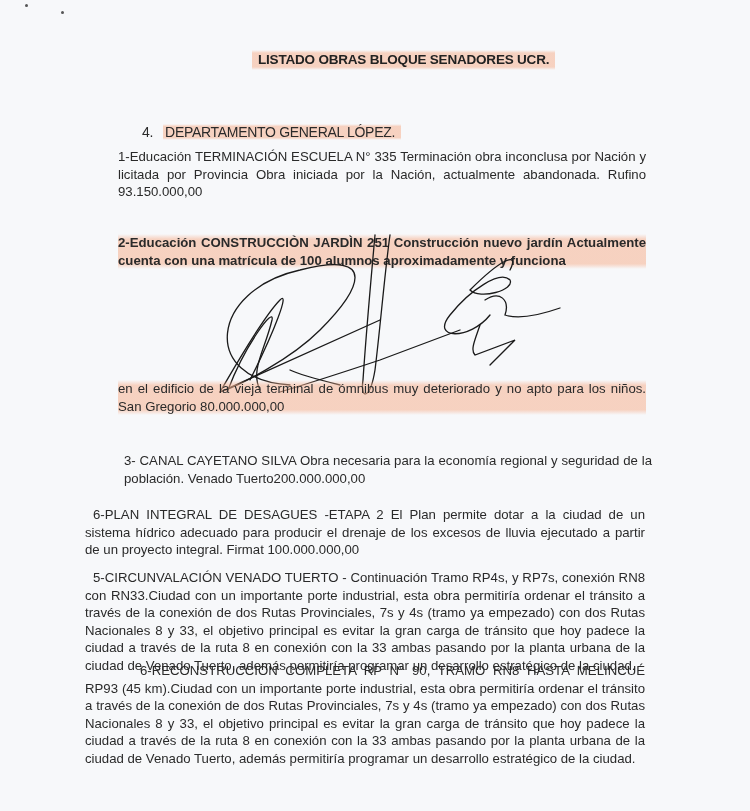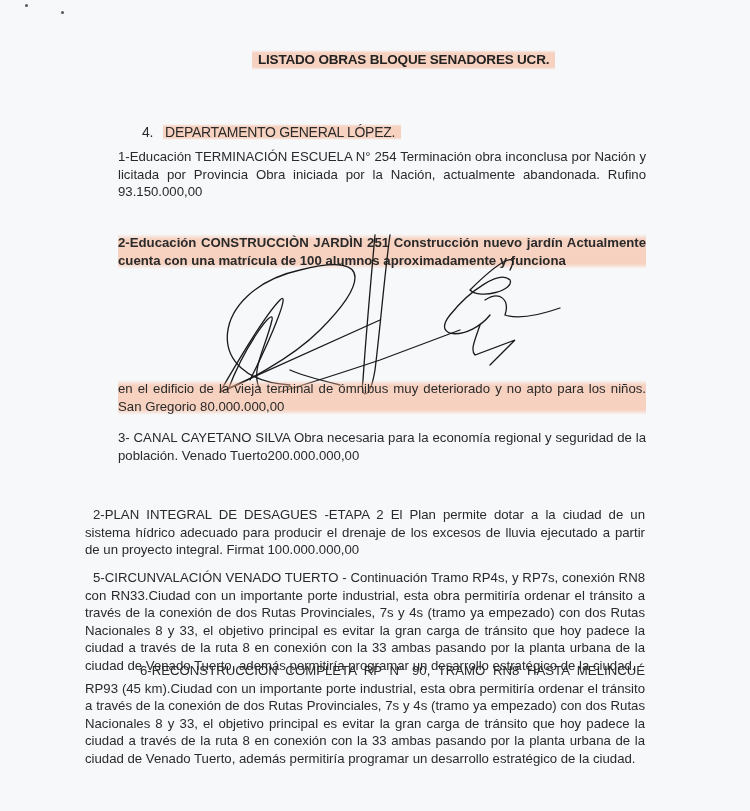--- a/index.html
+++ b/index.html
@@ -39,21 +39,21 @@
   <span class="dot" style="left:25px;top:4px;"></span>
   <span class="dot" style="left:61px;top:11px;"></span>
 
   <div class="title hl">LISTADO OBRAS BLOQUE SENADORES UCR.</div>
 
   <div class="dept">
     <span class="num">4.</span><span class="name hl">DEPARTAMENTO GENERAL LÓPEZ.</span>
   </div>
 
   <div class="block" style="top:148px;">
-    <p>1-Educación   TERMINACIÓN ESCUELA N° 254 Terminación obra inconclusa por Nación y licitada por Provincia      Obra iniciada por la Nación, actualmente abandonada.  Rufino 93.150.000,00</p>
+    <p>1-Educación   TERMINACIÓN ESCUELA N° 335 Terminación obra inconclusa por Nación y licitada por Provincia      Obra iniciada por la Nación, actualmente abandonada.  Rufino 93.150.000,00</p>
   </div>
 
   <div class="block hl" style="top:234px;font-weight:bold;">
     <p>2-Educación CONSTRUCCIÒN JARDÌN 251 Construcción nuevo jardín Actualmente cuenta con una matrícula de 100 alumnos aproximadamente y funciona</p>
   </div>
 
   <svg class="sig" viewBox="0 0 420 175">
     <g fill="none" stroke="#1a1a1a" stroke-width="1.3" stroke-linecap="round">
       <path d="M110 155 C 20 150, 30 60, 120 40 C 200 20, 180 60, 140 100 C 110 130, 60 155, 40 162"></path>
       <path d="M40 162 C 70 110, 90 80, 100 70 C 110 60, 95 100, 70 150"></path>
@@ -65,26 +65,26 @@
       <path d="M310 85 C 290 110, 250 110, 270 85 C 290 60, 320 40, 330 50 C 335 60, 300 70, 290 60 C 320 30, 340 20, 330 40"></path>
       <path d="M305 70 C 320 60, 330 70, 325 85 C 340 90, 360 85, 380 78"></path>
       <path d="M300 95 C 295 110, 290 120, 295 125 L 335 110 L 310 135"></path>
     </g>
   </svg>
 
   <div class="block hl" style="top:380px;">
     <p>en el edificio de la vieja terminal de ómnibus muy deteriorado y no apto para los niños.  San Gregorio  80.000.000,00</p>
   </div>
 
-  <div class="block" style="top:429px;">
+  <div class="block" style="top:452px;margin-left:6px;">
     <p>3-      CANAL CAYETANO SILVA   Obra necesaria para la economía regional y seguridad de la población.    Venado Tuerto200.000.000,00</p>
   </div>
 
   <div class="block blk-wide" style="top:506px;">
-    <p class="indent1">2-PLAN INTEGRAL DE DESAGUES  -ETAPA 2     El Plan permite dotar a la ciudad de un sistema hídrico adecuado para producir el drenaje de los excesos de lluvia ejecutado a partir de un proyecto integral.     Firmat  100.000.000,00</p>
+    <p class="indent1">6-PLAN INTEGRAL DE DESAGUES  -ETAPA 2     El Plan permite dotar a la ciudad de un sistema hídrico adecuado para producir el drenaje de los excesos de lluvia ejecutado a partir de un proyecto integral.     Firmat  100.000.000,00</p>
   </div>
 
   <div class="block blk-wide" style="top:559px;margin-top:10px;">
     <p class="indent1">5-CIRCUNVALACIÓN VENADO TUERTO -  Continuación Tramo  RP4s, y RP7s, conexión RN8 con RN33.Ciudad con un importante porte industrial, esta obra permitiría ordenar el tránsito a través de la conexión de dos Rutas Provinciales, 7s y 4s (tramo ya empezado) con dos Rutas Nacionales 8 y 33, el objetivo principal es evitar la gran carga de tránsito que hoy padece la ciudad a través de la ruta 8 en conexión con la 33 ambas pasando por la planta urbana de la ciudad de Venado Tuerto, además permitiría programar un desarrollo estratégico de la ciudad.</p>
   </div>
 
   <div class="block blk-wide" style="top:662px;">
     <p class="indent2">6-RECONSTRUCCIÓN COMPLETA RP N° 90, TRAMO RN8 HASTA MELINCUÉ RP93 (45 km).Ciudad con un importante porte industrial, esta obra permitiría ordenar el tránsito a través de la conexión de dos Rutas Provinciales, 7s y 4s (tramo ya empezado) con dos Rutas Nacionales 8 y 33, el objetivo principal es evitar la gran carga de tránsito que hoy padece la ciudad a través de la ruta 8 en conexión con la 33 ambas pasando por la planta urbana de la ciudad de Venado Tuerto, además permitiría programar un desarrollo estratégico de la ciudad.</p>
   </div>
 </div>

